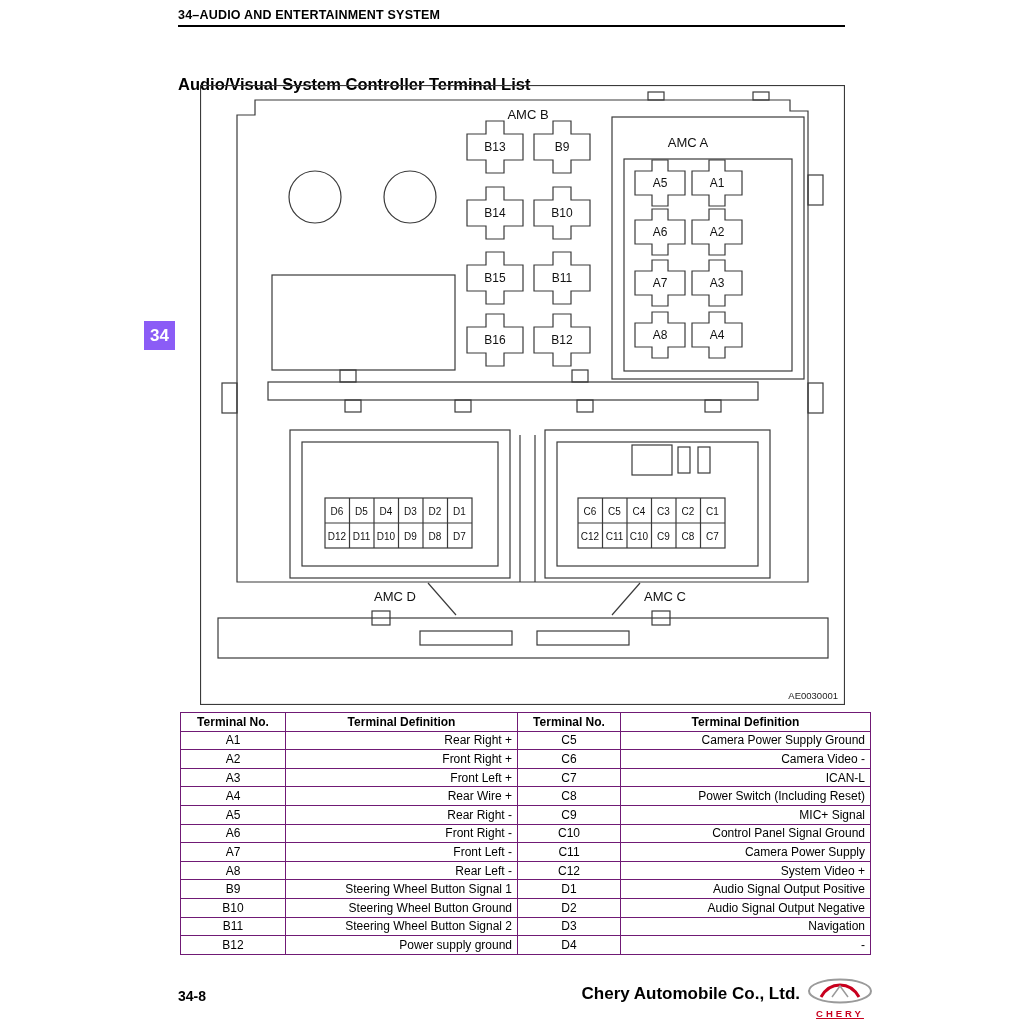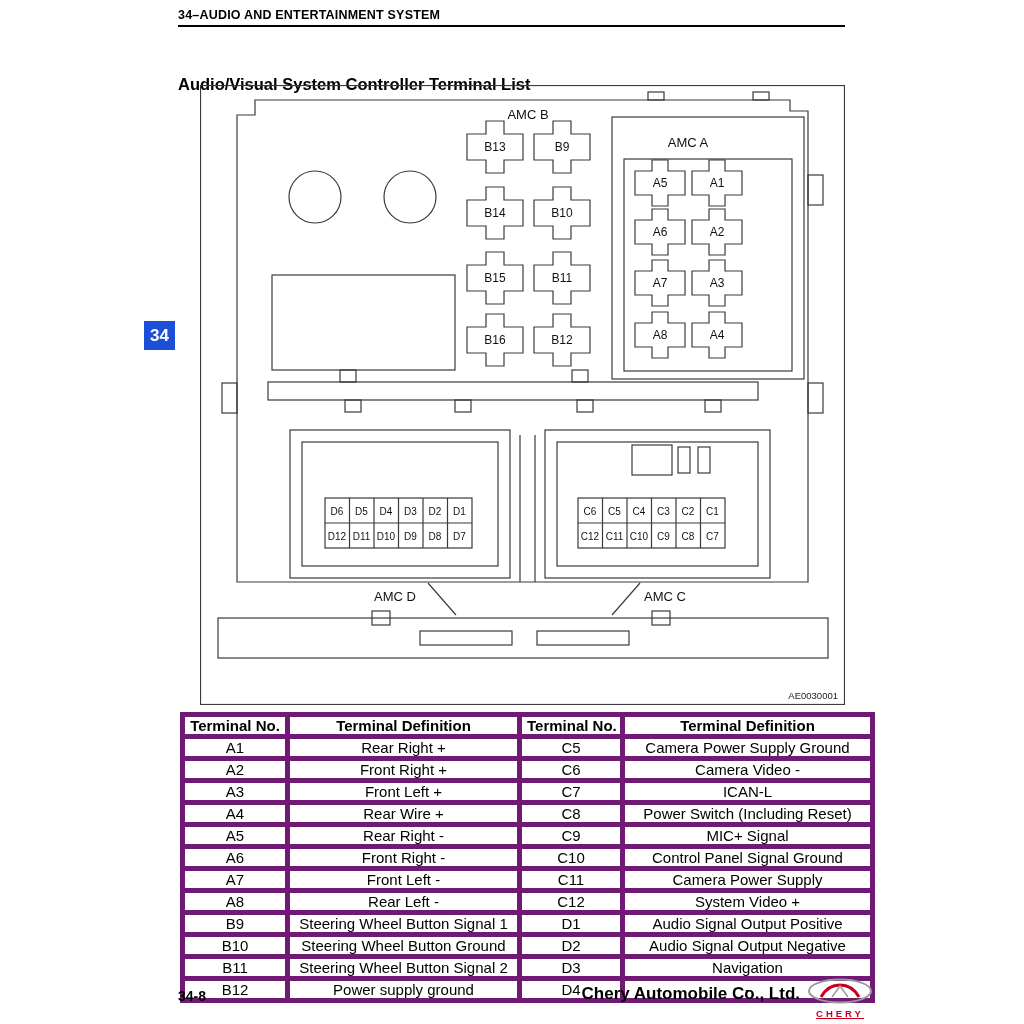--- a/index.html
+++ b/index.html
@@ -5,37 +5,37 @@
   * { margin:0; padding:0; box-sizing:border-box; }
   html,body { background:#ffffff; }
   body { font-family:"Liberation Sans", sans-serif; }
   .page { position:relative; width:1024px; height:1024px; background:#fff; color:#000; overflow:hidden; }
 
   .hdr { position:absolute; left:178px; top:8px; font-size:12.5px; font-weight:bold; letter-spacing:.2px; }
   .hdr-rule { position:absolute; left:178px; top:25px; width:667px; height:2px; background:#000; }
   .title { position:absolute; left:178px; top:40px; font-size:16.5px; font-weight:bold;margin-top:35px; }
   .subtitle { position:absolute; left:178px; top:66px; font-size:12.5px; font-weight:bold; }
 
-  .chapter-tab { position:absolute; left:144px; top:321px; width:31px; height:29px; background:#1d4ed8;
+  .chapter-tab { position:absolute; left:144px; top:321px; width:31px; height:29px; background:#8b5cf6;
     color:#fff; font-size:17px; font-weight:bold; display:flex; align-items:center; justify-content:center; }
 
   .diagram { position:absolute; left:200px; top:85px; }
   .diagram .ln { fill:none; stroke:#3a3a3a; stroke-width:1.2; }
   .diagram .cross { fill:#fff; stroke:#3a3a3a; stroke-width:1.2; }
   .diagram text { fill:#111; font-family:"Liberation Sans", sans-serif; }
   .diagram .seclabel { font-size:13px; }
   .diagram .tlabel { font-size:12px; }
   .diagram .cell { font-size:10px; }
   .diagram .figid { font-size:9.5px; fill:#222; }
 
   .tbl { position:absolute; left:180px; top:712px; width:690px; border-collapse:collapse; table-layout:fixed; }
-  .tbl th, .tbl td { border:5px solid #701a75; font-size:15px; height:18.6px; padding:0 5px; overflow:hidden; white-space:nowrap; }
+  .tbl th, .tbl td { border:1px solid #701a75; font-size:12px; height:18.6px; padding:0 5px; overflow:hidden; white-space:nowrap; }
   .tbl th { font-weight:bold; text-align:center; }
   td.tno { text-align:center; }
-  td.tdef { text-align:center; }
+  td.tdef { text-align:right; }
 
   .pageno { position:absolute; left:178px; top:988px; font-size:14px; font-weight:bold; }
   .company { position:absolute; left:520px; top:984px; width:280px; text-align:right; font-size:17px; font-weight:bold; }
   .logo { position:absolute; left:806px; top:978px; width:68px; text-align:center; }
   .logo-text { color:#c8001e; font-size:9.5px; font-weight:bold; letter-spacing:3px; margin-top:-2px;text-decoration:underline; }
 </style>
 </head>
 <body>
 
 <div class="page">

